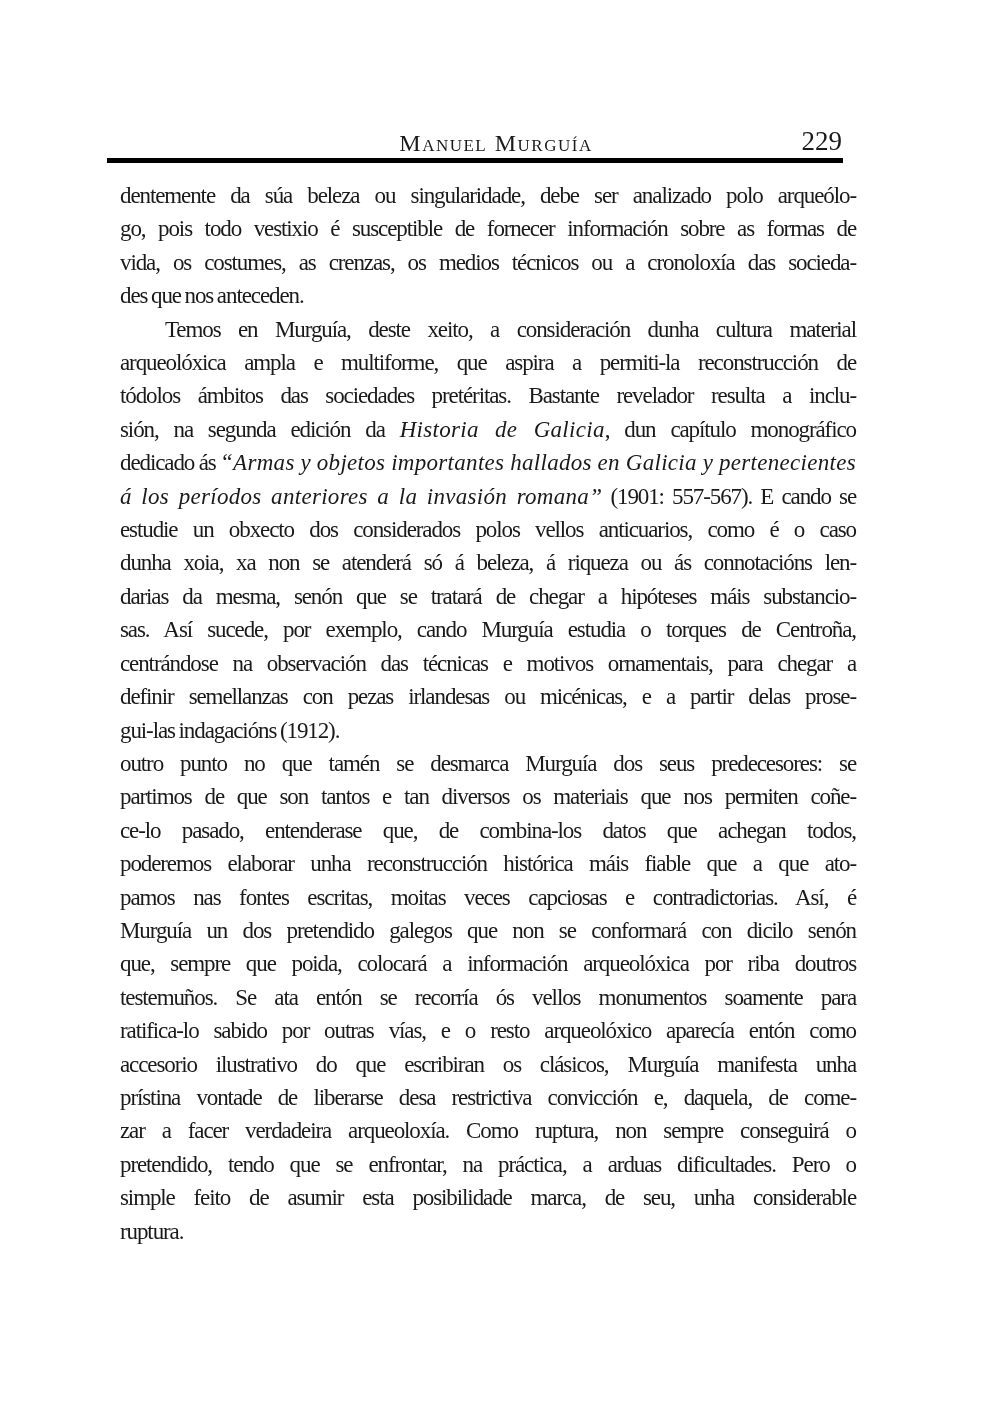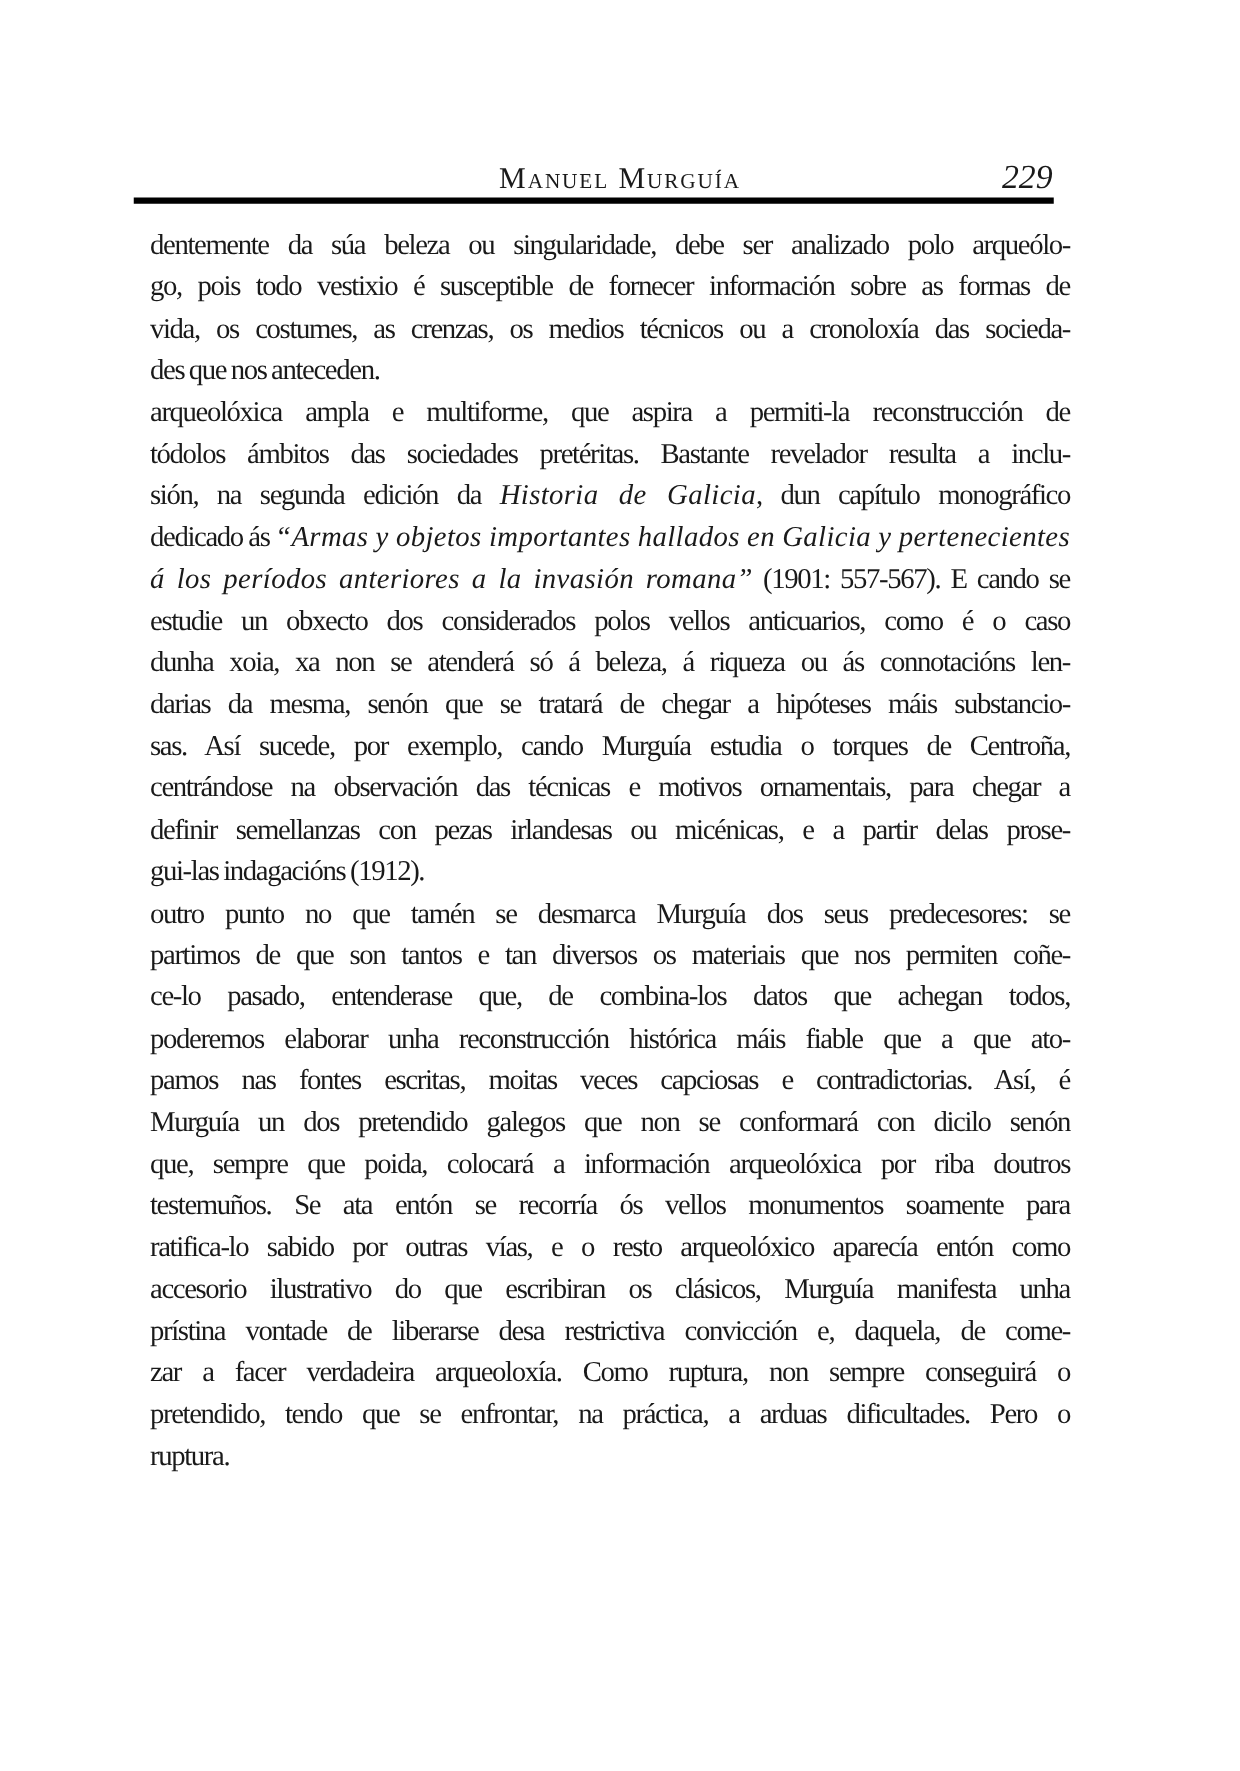--- a/index.html
+++ b/index.html
@@ -29,21 +29,20 @@
     text-align: center;
     font-variant: small-caps;
     font-size: 24px;
     letter-spacing: 1.5px;
     line-height: 26px;
   }
   .page-number {
     position: absolute; right: 150px; top: -3px;
     font-size: 27px;
     line-height: 28px;
-    font-style: italic;
   }
   .header-rule {
     position: absolute;
     top: 158px; left: 107px;
     width: 736px; height: 5px;
     background: var(--rule);
   }
   .body-text {
     position: absolute;
     top: 179px; left: 120px; width: 736px;
@@ -77,20 +76,21 @@
   <div class="header-rule"></div>
 
   <div class="body-text">
       <div>
         <div class="line"><span>dentemente da súa beleza ou singularidade, debe ser analizado polo arqueólo-</span></div>
         <div class="line"><span>go, pois todo vestixio é susceptible de fornecer información sobre as formas de</span></div>
         <div class="line"><span>vida, os costumes, as crenzas, os medios técnicos ou a cronoloxía das socieda-</span></div>
         <div class="line last"><span>des que nos anteceden.</span></div>
       </div>
       <div>
+        <div class="line indent"><span>Temos en Murguía, deste xeito, a consideración dunha cultura material</span></div>
         <div class="line"><span>arqueolóxica ampla e multiforme, que aspira a permiti-la reconstrucción de</span></div>
         <div class="line"><span>tódolos ámbitos das sociedades pretéritas. Bastante revelador resulta a inclu-</span></div>
         <div class="line"><span>sión, na segunda edición da </span><em>Historia de Galicia</em><span>, dun capítulo monográfico</span></div>
         <div class="line"><span>dedicado ás </span><em>“Armas y objetos importantes hallados en Galicia y pertenecientes</em></div>
         <div class="line"><em>á los períodos anteriores a la invasión romana”</em><span> (1901: 557-567). E cando se</span></div>
         <div class="line"><span>estudie un obxecto dos considerados polos vellos anticuarios, como é o caso</span></div>
         <div class="line"><span>dunha xoia, xa non se atenderá só á beleza, á riqueza ou ás connotacións len-</span></div>
         <div class="line"><span>darias da mesma, senón que se tratará de chegar a hipóteses máis substancio-</span></div>
         <div class="line"><span>sas. Así sucede, por exemplo, cando Murguía estudia o torques de Centroña,</span></div>
         <div class="line"><span>centrándose na observación das técnicas e motivos ornamentais, para chegar a</span></div>
@@ -104,17 +104,18 @@
         <div class="line"><span>poderemos elaborar unha reconstrucción histórica máis fiable que a que ato-</span></div>
         <div class="line"><span>pamos nas fontes escritas, moitas veces capciosas e contradictorias. Así, é</span></div>
         <div class="line"><span>Murguía un dos pretendido galegos que non se conformará con dicilo senón</span></div>
         <div class="line"><span>que, sempre que poida, colocará a información arqueolóxica por riba doutros</span></div>
         <div class="line"><span>testemuños. Se ata entón se recorría ós vellos monumentos soamente para</span></div>
         <div class="line"><span>ratifica-lo sabido por outras vías, e o resto arqueolóxico aparecía entón como</span></div>
         <div class="line"><span>accesorio ilustrativo do que escribiran os clásicos, Murguía manifesta unha</span></div>
         <div class="line"><span>prístina vontade de liberarse desa restrictiva convicción e, daquela, de come-</span></div>
         <div class="line"><span>zar a facer verdadeira arqueoloxía. Como ruptura, non sempre conseguirá o</span></div>
         <div class="line"><span>pretendido, tendo que se enfrontar, na práctica, a arduas dificultades. Pero o</span></div>
+        <div class="line"><span>simple feito de asumir esta posibilidade marca, de seu, unha considerable</span></div>
         <div class="line last"><span>ruptura.</span></div>
       </div>
     </div>
 
 </div>
 
 </body></html>

